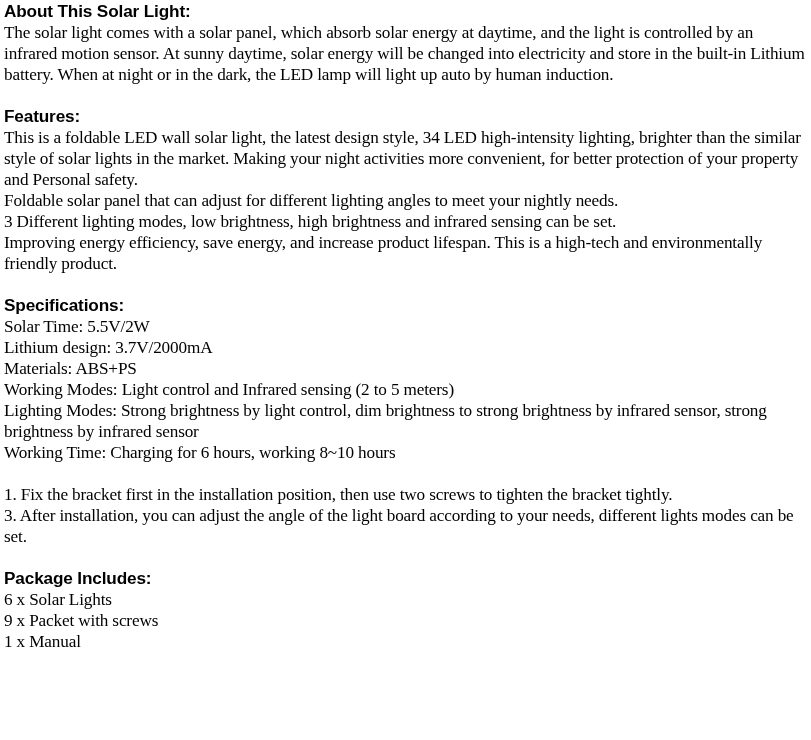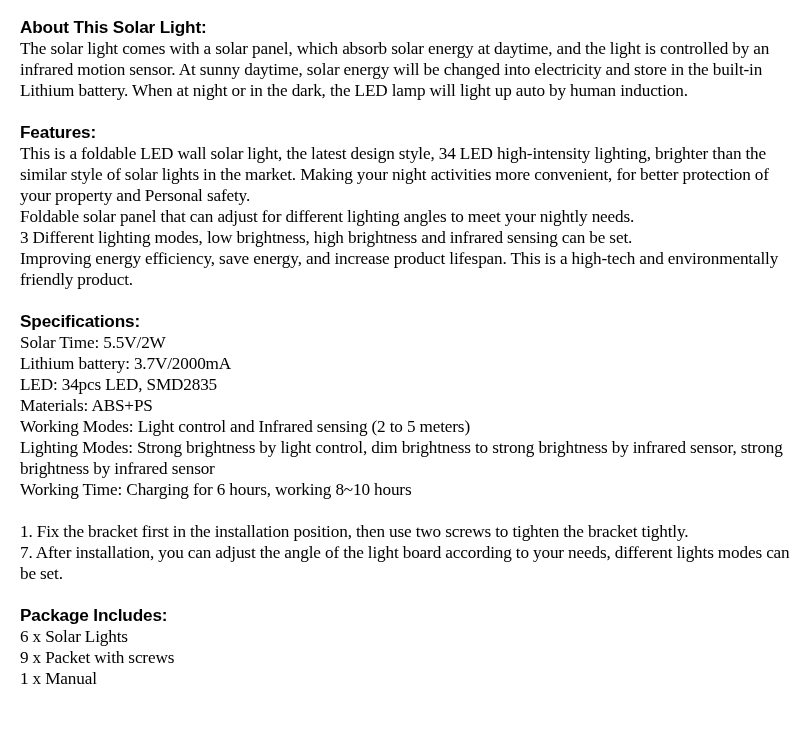--- a/index.html
+++ b/index.html
@@ -15,21 +15,21 @@
       font-size: 17.2px;
       line-height: 21px;
       color: #000000;
     }
     .doc {
       padding: 1px 0 0 4px;
       width: 805px;
       letter-spacing: -0.15px;
     }
     .section {
-      margin: 16px;
+      margin: 0;
     }
     .section + .section {
       margin-top: 21px;
     }
     .heading {
       font-weight: bold;
       margin: 0;
       height: 21px;
     }
     .line {
@@ -51,31 +51,30 @@
     <div class="heading">Features:</div>
     <div class="line">This is a foldable LED wall solar light, the latest design style, 34 LED high-intensity lighting, brighter than the similar style of solar lights in the market. Making your night activities more convenient, for better protection of your property and Personal safety.</div>
     <div class="line">Foldable solar panel that can adjust for different lighting angles to meet your nightly needs.</div>
     <div class="line">3 Different lighting modes, low brightness, high brightness and infrared sensing can be set.</div>
     <div class="line">Improving energy efficiency, save energy, and increase product lifespan. This is a high-tech and environmentally friendly product.</div>
   </div>
 
   <div class="section">
     <div class="heading">Specifications:</div>
     <div class="line">Solar Time: 5.5V/2W</div>
-    <div class="line">Lithium battery: 3.7V/2000mA</div>
-    <div class="line">LED: 34pcs LED, SMD2835</div>
+    <div class="line">Lithium design: 3.7V/2000mA</div>
     <div class="line">Materials: ABS+PS</div>
     <div class="line">Working Modes: Light control and Infrared sensing (2 to 5 meters)</div>
     <div class="line">Lighting Modes: Strong brightness by light control, dim brightness to strong brightness by infrared sensor, strong brightness by infrared sensor</div>
     <div class="line">Working Time: Charging for 6 hours, working 8~10 hours</div>
   </div>
 
   <div class="section">
     <div class="line">1. Fix the bracket first in the installation position, then use two screws to tighten the bracket tightly.</div>
-    <div class="line">7. After installation, you can adjust the angle of the light board according to your needs, different lights modes can be set.</div>
+    <div class="line">3. After installation, you can adjust the angle of the light board according to your needs, different lights modes can be set.</div>
   </div>
 
   <div class="section">
     <div class="heading">Package Includes:</div>
     <div class="line">6 x Solar Lights</div>
     <div class="line">9 x Packet with screws</div>
     <div class="line">1 x Manual</div>
   </div>
 
 </div>

